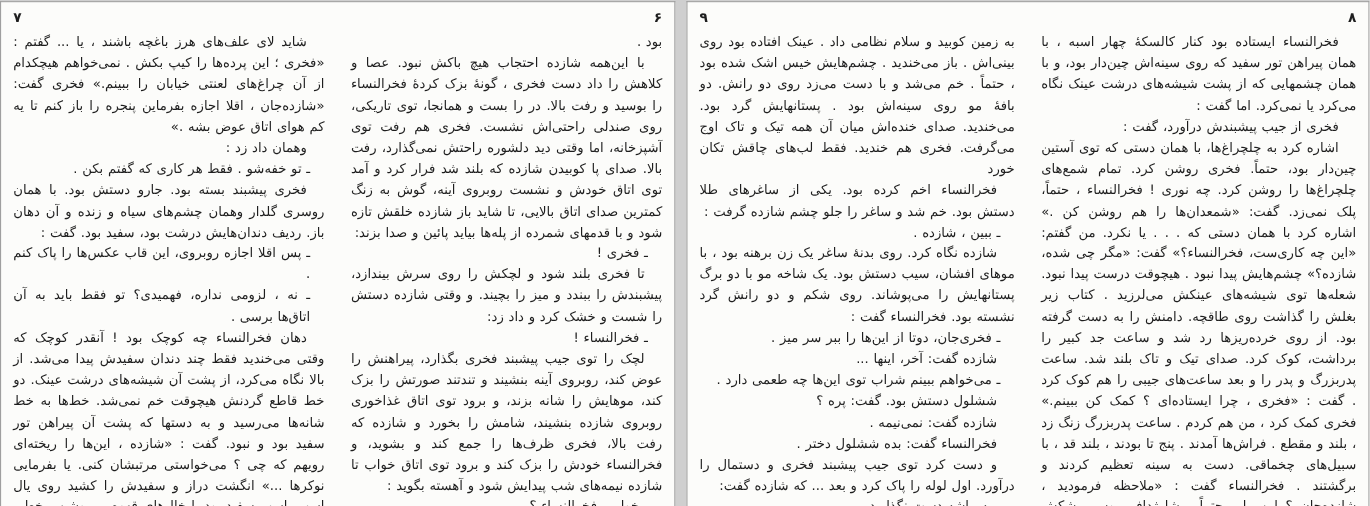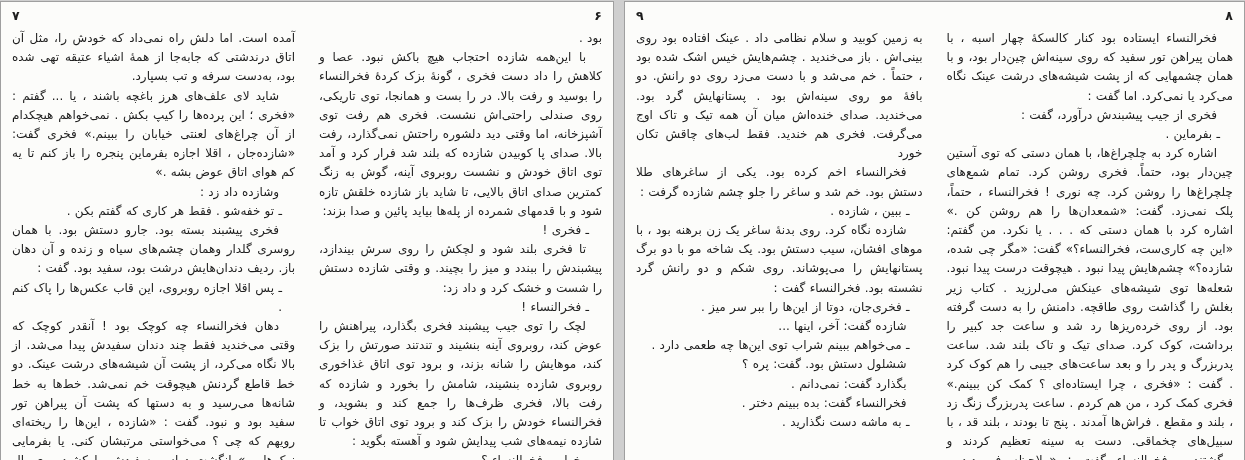--- a/index.html
+++ b/index.html
@@ -61,26 +61,26 @@
   .para.dialog { padding-right: 13px; }
 </style>
 </head>
 <body>
 
 <div class="viewer">
   <div class="spread spread-left">
       <div class="page">
         <div class="page-number num-left">۷</div>
         <div class="page-body">
-          <p class="para plain">آمده است. اما دلش راه نمی‌داد که خودش را، مثل آن اتاق درندشتی که جابه‌جا از همهٔ اشیاء عتیقه تهی شده بود، به‌دست سرفه و تب بسپارد.</p>
           <p class="para indent">شاید لای علف‌های هرز باغچه باشند ، یا ... گفتم : «فخری ؛ این پرده‌ها را کیپ بکش . نمی‌خواهم هیچکدام از آن چراغ‌های لعنتی خیابان را ببینم.» فخری گفت: «شازده‌جان ، اقلا اجازه بفرماین پنجره را باز کنم تا یه کم هوای اتاق عوض بشه .»</p>
-          <p class="para indent">وشازده داد زد :</p>
+          <p class="para indent">وهمان داد زد :</p>
           <p class="para dialog">ـ تو خفه‌شو . فقط هر کاری که گفتم بکن .</p>
           <p class="para indent">فخری پیشبند بسته بود. جارو دستش بود. با همان روسری گلدار وهمان چشم‌های سیاه و زنده و آن دهان باز. ردیف دندان‌هایش درشت بود، سفید بود. گفت :</p>
           <p class="para dialog">ـ پس اقلا اجازه روبروی، این قاب عکس‌ها را پاک کنم .</p>
+          <p class="para dialog">ـ نه ، لزومی نداره، فهمیدی؟ تو فقط باید به آن اتاق‌ها برسی .</p>
           <p class="para indent">دهان فخرالنساء چه کوچک بود ! آنقدر کوچک که وقتی می‌خندید فقط چند دندان سفیدش پیدا می‌شد. از بالا نگاه می‌کرد، از پشت آن شیشه‌های درشت عینک. دو خط قاطع گردنش هیچوقت خم نمی‌شد. خط‌ها به خط شانه‌ها می‌رسید و به دستها که پشت آن پیراهن تور سفید بود و نبود. گفت : «شازده ، این‌ها را ریخته‌ای رویهم که چی ؟ می‌خواستی مرتبشان کنی. یا بفرمایی نوکرها ...» انگشت دراز و سفیدش را کشید روی یال اسب. اسب سفید بود با خال‌های قهوه‌یی روشن . خط ، تمام یال را تا دم طی کرد .</p>
         </div>
       </div>
       <div class="page">
         <div class="page-number num-right">۶</div>
         <div class="page-body">
           <p class="para plain">بود .</p>
           <p class="para indent">با این‌همه شازده احتجاب هیچ باکش نبود. عصا و کلاهش را داد دست فخری ، گونهٔ بزک کردهٔ فخرالنساء را بوسید و رفت بالا. در را بست و همانجا، توی تاریکی، روی صندلی راحتی‌اش نشست. فخری هم رفت توی آشپزخانه، اما وقتی دید دلشوره راحتش نمی‌گذارد، رفت بالا. صدای پا کوبیدن شازده که بلند شد فرار کرد و آمد توی اتاق خودش و نشست روبروی آینه، گوش به زنگ کمترین صدای اتاق بالایی، تا شاید باز شازده خلقش تازه شود و با قدمهای شمرده از پله‌ها بیاید پائین و صدا بزند:</p>
           <p class="para dialog">ـ فخری !</p>
           <p class="para indent">تا فخری بلند شود و لچکش را روی سرش بیندازد، پیشبندش را ببندد و میز را بچیند. و وقتی شازده دستش را شست و خشک کرد و داد زد:</p>
@@ -95,28 +95,28 @@
         <div class="page-number num-left">۹</div>
         <div class="page-body">
           <p class="para plain">به زمین کوبید و سلام نظامی داد . عینک افتاده بود روی بینی‌اش . باز می‌خندید . چشم‌هایش خیس اشک شده بود ، حتماً . خم می‌شد و با دست می‌زد روی دو رانش. دو بافهٔ مو روی سینه‌اش بود . پستانهایش گرد بود. می‌خندید. صدای خنده‌اش میان آن همه تیک و تاک اوج می‌گرفت. فخری هم خندید. فقط لب‌های چاقش تکان خورد</p>
           <p class="para indent">فخرالنساء اخم کرده بود. یکی از ساغرهای طلا دستش بود. خم شد و ساغر را جلو چشم شازده گرفت :</p>
           <p class="para dialog">ـ ببین ، شازده .</p>
           <p class="para indent">شازده نگاه کرد. روی بدنهٔ ساغر یک زن برهنه بود ، با موهای افشان، سیب دستش بود. یک شاخه مو با دو برگ پستانهایش را می‌پوشاند. روی شکم و دو رانش گرد نشسته بود. فخرالنساء گفت :</p>
           <p class="para dialog">ـ فخری‌جان، دوتا از این‌ها را ببر سر میز .</p>
           <p class="para indent">شازده گفت: آخر، اینها ...</p>
           <p class="para dialog">ـ می‌خواهم ببینم شراب توی این‌ها چه طعمی دارد .</p>
           <p class="para indent">ششلول دستش بود. گفت: پره ؟</p>
-          <p class="para indent">بگذارد گفت: نمی‌دانم .</p>
-          <p class="para indent">فخرالنساء گفت: بده ببینم دختر .</p>
+          <p class="para indent">شازده گفت: نمی‌نیمه .</p>
+          <p class="para indent">فخرالنساء گفت: بده ششلول دختر .</p>
+          <p class="para indent">و دست کرد توی جیب پیشبند فخری و دستمال را درآورد. اول لوله را پاک کرد و بعد ... که شازده گفت:</p>
           <p class="para dialog">ـ به ماشه دست نگذارید .</p>
         </div>
       </div>
       <div class="page">
         <div class="page-number num-right">۸</div>
         <div class="page-body">
           <p class="para indent">فخرالنساء ایستاده بود کنار کالسکهٔ چهار اسبه ، با همان پیراهن تور سفید که روی سینه‌اش چین‌دار بود، و با همان چشمهایی که از پشت شیشه‌های درشت عینک نگاه می‌کرد یا نمی‌کرد. اما گفت :</p>
           <p class="para indent">فخری از جیب پیشبندش درآورد، گفت :</p>
-          <p class="para dialog">ـ بفرماین .</p>
           <p class="para indent">اشاره کرد به چلچراغ‌ها، با همان دستی که توی آستین چین‌دار بود، حتماً. فخری روشن کرد. تمام شمع‌های چلچراغ‌ها را روشن کرد. چه نوری ! فخرالنساء ، حتماً، پلک نمی‌زد. گفت: «شمعدان‌ها را هم روشن کن .» اشاره کرد با همان دستی که . . . یا نکرد. من گفتم: «این چه کاری‌ست، فخرالنساء؟» گفت: «مگر چی شده، شازده؟» چشم‌هایش پیدا نبود . هیچوقت درست پیدا نبود. شعله‌ها توی شیشه‌های عینکش می‌لرزید . کتاب زیر بغلش را گذاشت روی طاقچه. دامنش را به دست گرفته بود. از روی خرده‌ریزها رد شد و ساعت جد کبیر را برداشت، کوک کرد. صدای تیک و تاک بلند شد. ساعت پدربزرگ و پدر را و بعد ساعت‌های جیبی را هم کوک کرد . گفت : «فخری ، چرا ایستاده‌ای ؟ کمک کن ببینم.» فخری کمک کرد ، من هم کردم . ساعت پدربزرگ زنگ زد ، بلند و مقطع . فراش‌ها آمدند . پنج تا بودند ، بلند قد ، با سبیل‌های چخماقی. دست به سینه تعظیم کردند و برگشتند . فخرالنساء گفت : «ملاحظه فرمودید ، شازده‌جان ؟ این را ، حتماً ، شارژدافر روس پیشکش حضور انور اقدس کرده.» با انگشت گرد حاشیهٔ پائین ساعت را پاک می‌کرد . گفتم: «فخرالنساء ، من دارم کلافه می‌شوم .» آن همه عقربه روی صفحه‌ها تکان می‌خوردند. صدای تیک و تاکشان درهم و مداوم بود. سربازهای تفنگ به دست هم آمدند. فخرالنساء خندید. با</p>
         </div>
       </div>
     </div>
 </div>
 
 </body></html>

